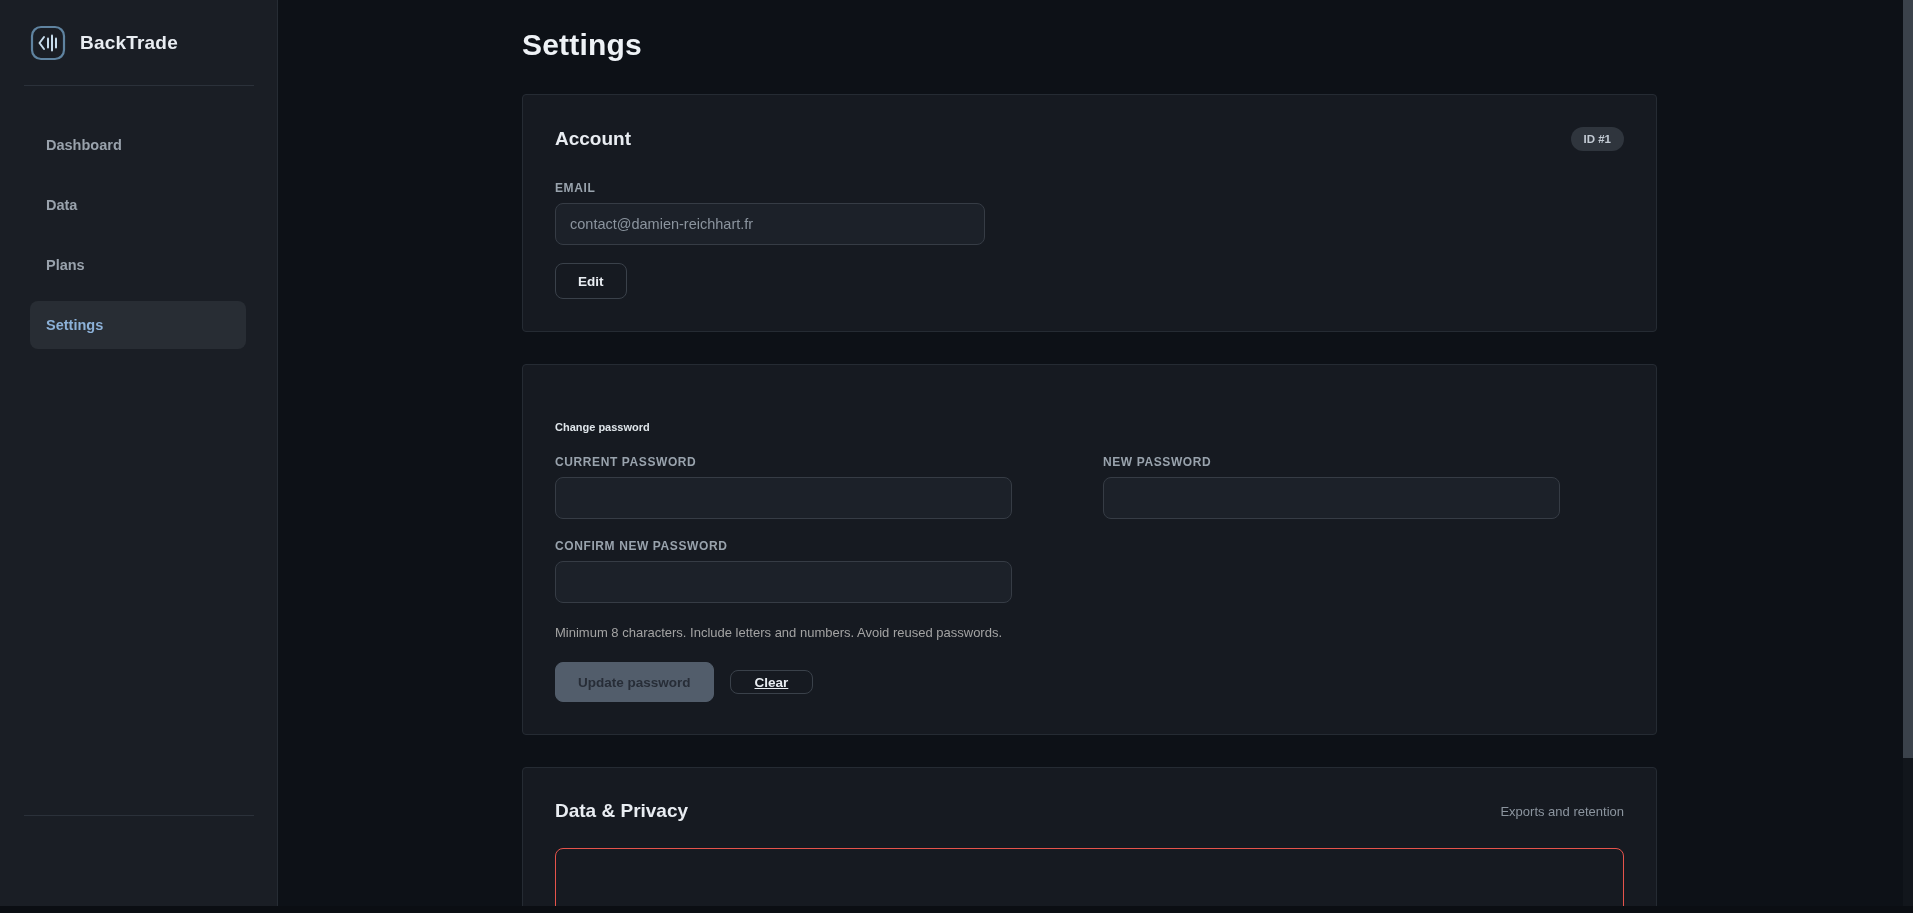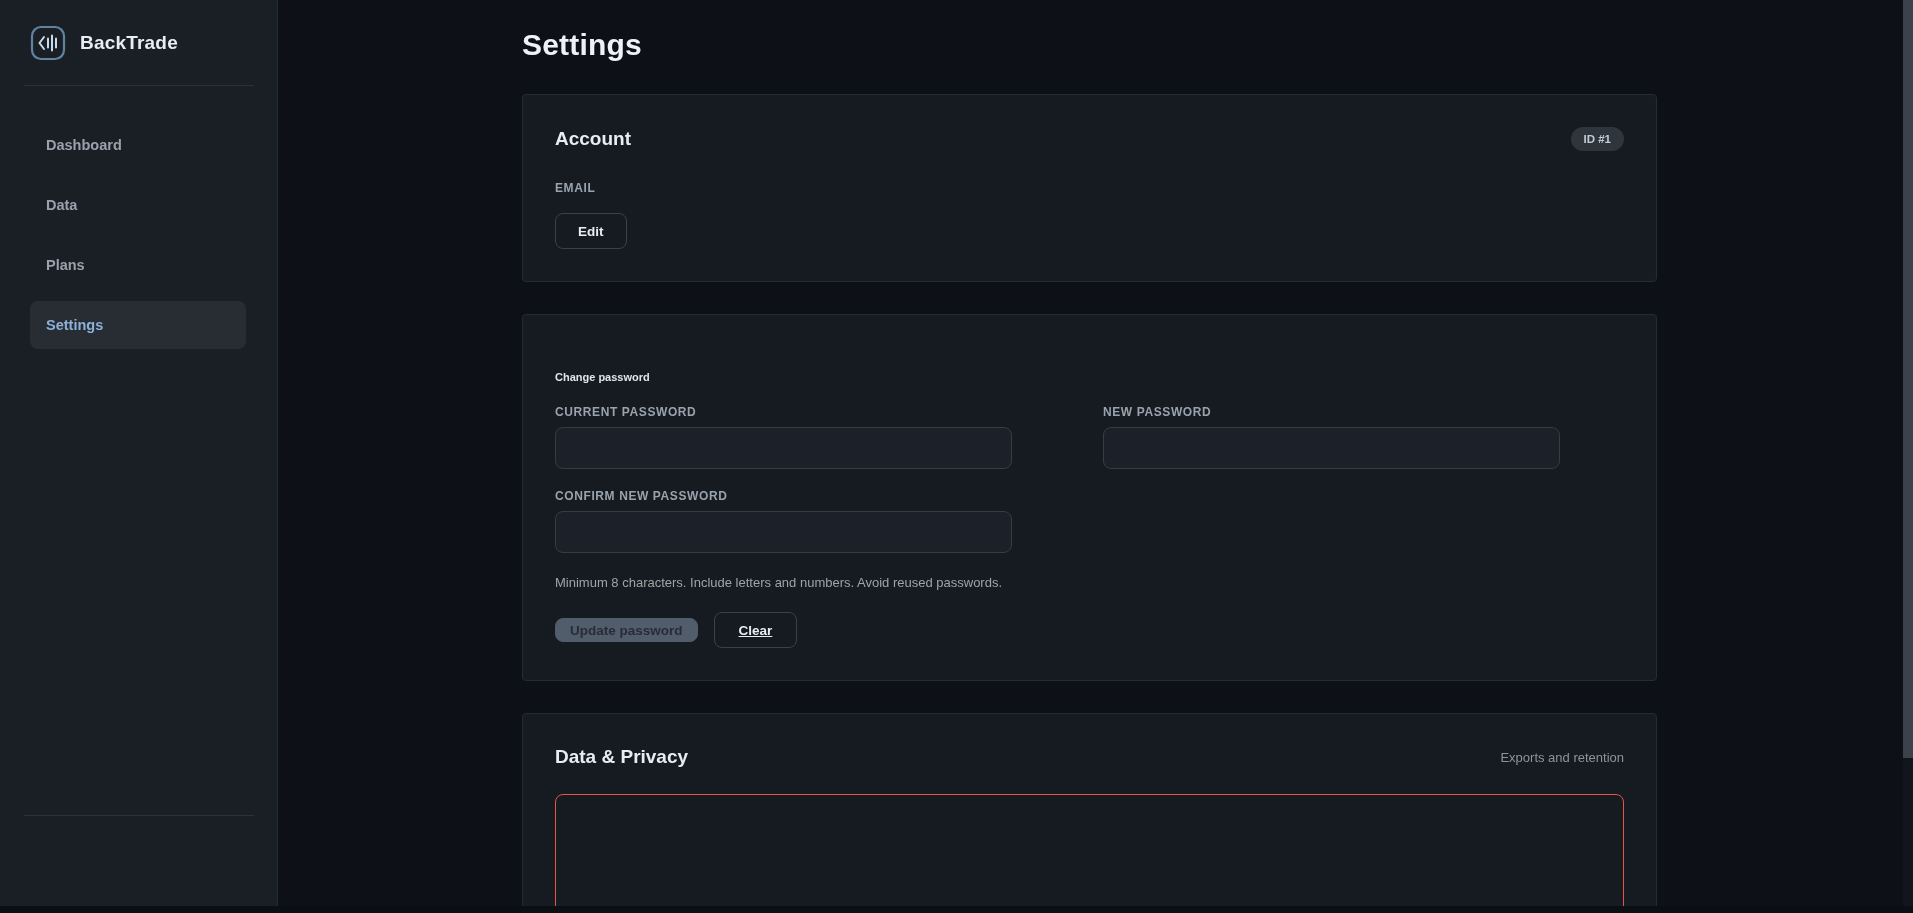--- a/index.html
+++ b/index.html
@@ -48,22 +48,22 @@
   .btn-outline { background:transparent; border:1px solid #3a414a; color:#e9edf2; }
   .edit-btn { margin-top:18px; height:36px; padding:0 22px; }
   .primary-muted { background:#525d6b; border:1px solid #525d6b; color:#272d37; }
 
   .section-title { margin-top:24px; font-size:11px; font-weight:bold; color:#dfe5ea; }
   .pw-grid { margin-top:2px; display:grid; grid-template-columns:457px 457px; column-gap:91px; }
   .pw-grid .field-label { margin-top:20px; }
   .pw-input { width:100%; }
   .helper { margin-top:22px; font-size:13px; color:#a3a3a3; }
   .btn-row { margin-top:22px; display:flex; align-items:center; gap:16px; }
-  .update-btn { height:24px; padding:0 14px; }
-  .clear-btn { height:36px; padding:0 24px;text-decoration:underline; }
+  .update-btn { height:40px; padding:0 22px; }
+  .clear-btn { height:24px; padding:0 24px;text-decoration:underline; }
 
   .danger-box { margin-top:26px; height:160px; border:1px solid #e5534b; border-radius:8px;
                 background:transparent; }
 
   
   .scrollbar { position:absolute; right:0; top:0; width:10px; height:913px; background:#12161c; }
   .scroll-thumb { position:absolute; top:0; left:0; width:10px; height:758px; background:#3b424b; }
   .bottom-strip { position:absolute; left:0; bottom:0; width:1913px; height:7px; background:#0b0e13; z-index:50; }
 </style>
 </head>
@@ -99,20 +99,21 @@
 
   <main class="main">
     <h1 class="page-title">Settings</h1>
 
     <section class="card">
       <div class="card-head">
         <span class="card-title">Account</span>
         <span class="badge">ID #1</span>
       </div>
       <label class="field-label">EMAIL</label>
+      <input class="text-input email-input" type="text" value="contact@damien-reichhart.fr" style="">
       <button class="btn btn-outline edit-btn">Edit</button>
     </section>
 
     <section class="card">
       <div class="section-title">Change password</div>
 
       <div class="pw-grid">
         <div>
           <label class="field-label">CURRENT PASSWORD</label>
           <input class="text-input pw-input" type="password" style="">

